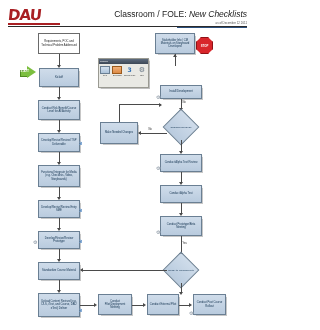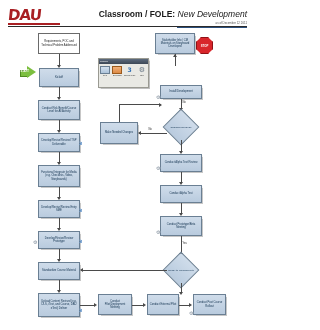--- a/index.html
+++ b/index.html
@@ -18,21 +18,21 @@
     font-family:"DejaVu Sans",sans-serif;
     font-weight:bold;font-size:15px;color:#a81f23;
     letter-spacing:-1px;line-height:15px;
     transform:skewX(-6deg);
   }
   .logo-bar{position:absolute;left:0;top:15px;width:52px;height:2px;background:#a81f23;}
   .hdr-title{
     position:absolute;right:8px;top:9px;
     font-size:8.5px;color:#1a1a1a;white-space:nowrap;text-align:right;
   }
-  .hdr-title b{font-weight:bold;}
+  .hdr-title b{font-weight:normal;}
   .hdr-title i{font-style:italic;font-weight:normal;}
   .hdr-sub{
     position:absolute;right:8px;top:21px;
     font-size:2.9px;color:#555;white-space:nowrap;text-align:right;
   }
   .hdr-rule{position:absolute;left:8px;top:26px;width:239px;height:1px;background:#2b2b2b;}
   .hdr-rule2{position:absolute;right:8px;top:27px;width:70px;height:1px;background:#2b4f7c;}
 
   
   .node{
@@ -149,21 +149,21 @@
 
 <div id="canvas">
 
   <div class="logo">
     <div class="logo-text">DAU</div>
     <div class="logo-bar"></div>
   </div>
 
   <div class="hdr-title">
     <b>Classroom / FOLE:</b>
-    <i>New Development</i>
+    <i>New Checklists</i>
   </div>
   <div class="hdr-sub">as of December 12 2011</div>
   <div class="hdr-rule"></div>
   <div class="hdr-rule2"></div>
 
   <div class="node plain" style="left:38px;top:33px;width:42px;height:21px;">Requirements, POC and Technical Problem Addressed</div>
   <div class="line v" style="left:58.6px;top:54px;height:12px;"></div>
   <div class="arrow-d" style="left:57px;top:65px;"></div>
 
   <div class="start-arrow">

